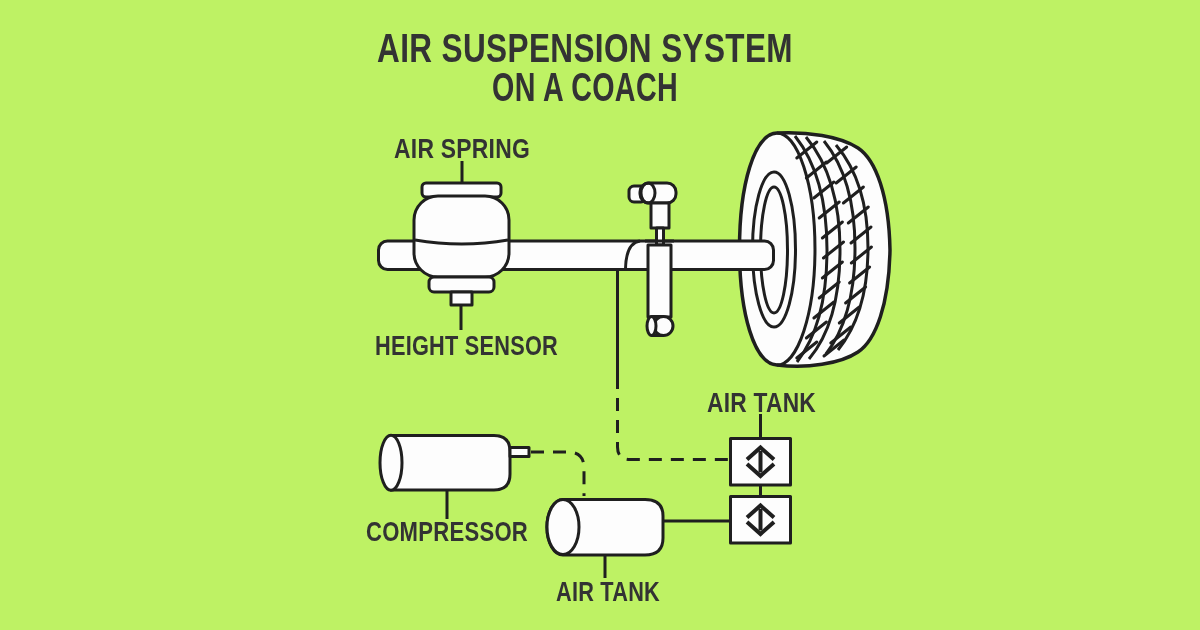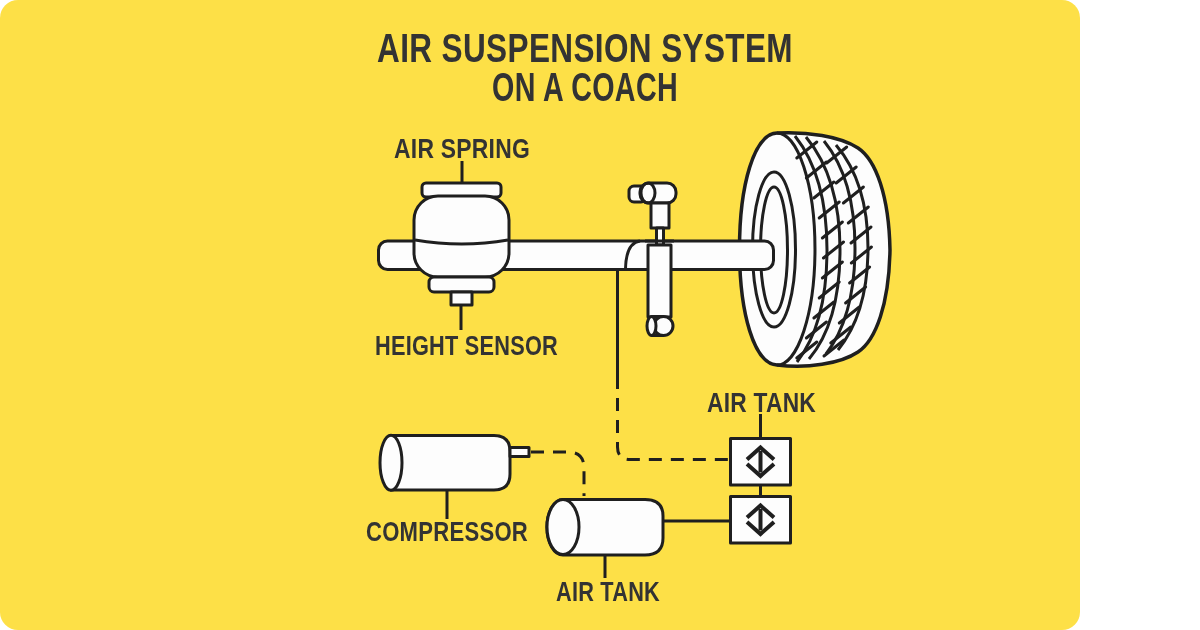--- a/index.html
+++ b/index.html
@@ -1,22 +1,21 @@
 <!DOCTYPE html>
 <html><head>
 <meta charset="utf-8">
 <style>
   html,body{margin:0;padding:0;}
   .stage{
-    width:1080px;height:630px;
-    background:#fde047;
+    width:1200px;height:630px;
+    background:#bef264;
     position:relative;
     overflow:hidden;
     font-family:"Liberation Sans", sans-serif;
-    border-radius:18px;
   }
   svg text{
     font-family:"Liberation Sans", sans-serif;
     font-weight:bold;
     fill:#333333;
   }
   .title-text{font-size:41px;letter-spacing:0.5px;}
   .label-text{font-size:28px;letter-spacing:0.3px;}
   .outline{stroke:#1f1f1f;stroke-width:3;fill:none;stroke-linejoin:round;}
   .outline-heavy{stroke:#1f1f1f;stroke-width:3.5;fill:none;stroke-linejoin:round;}

